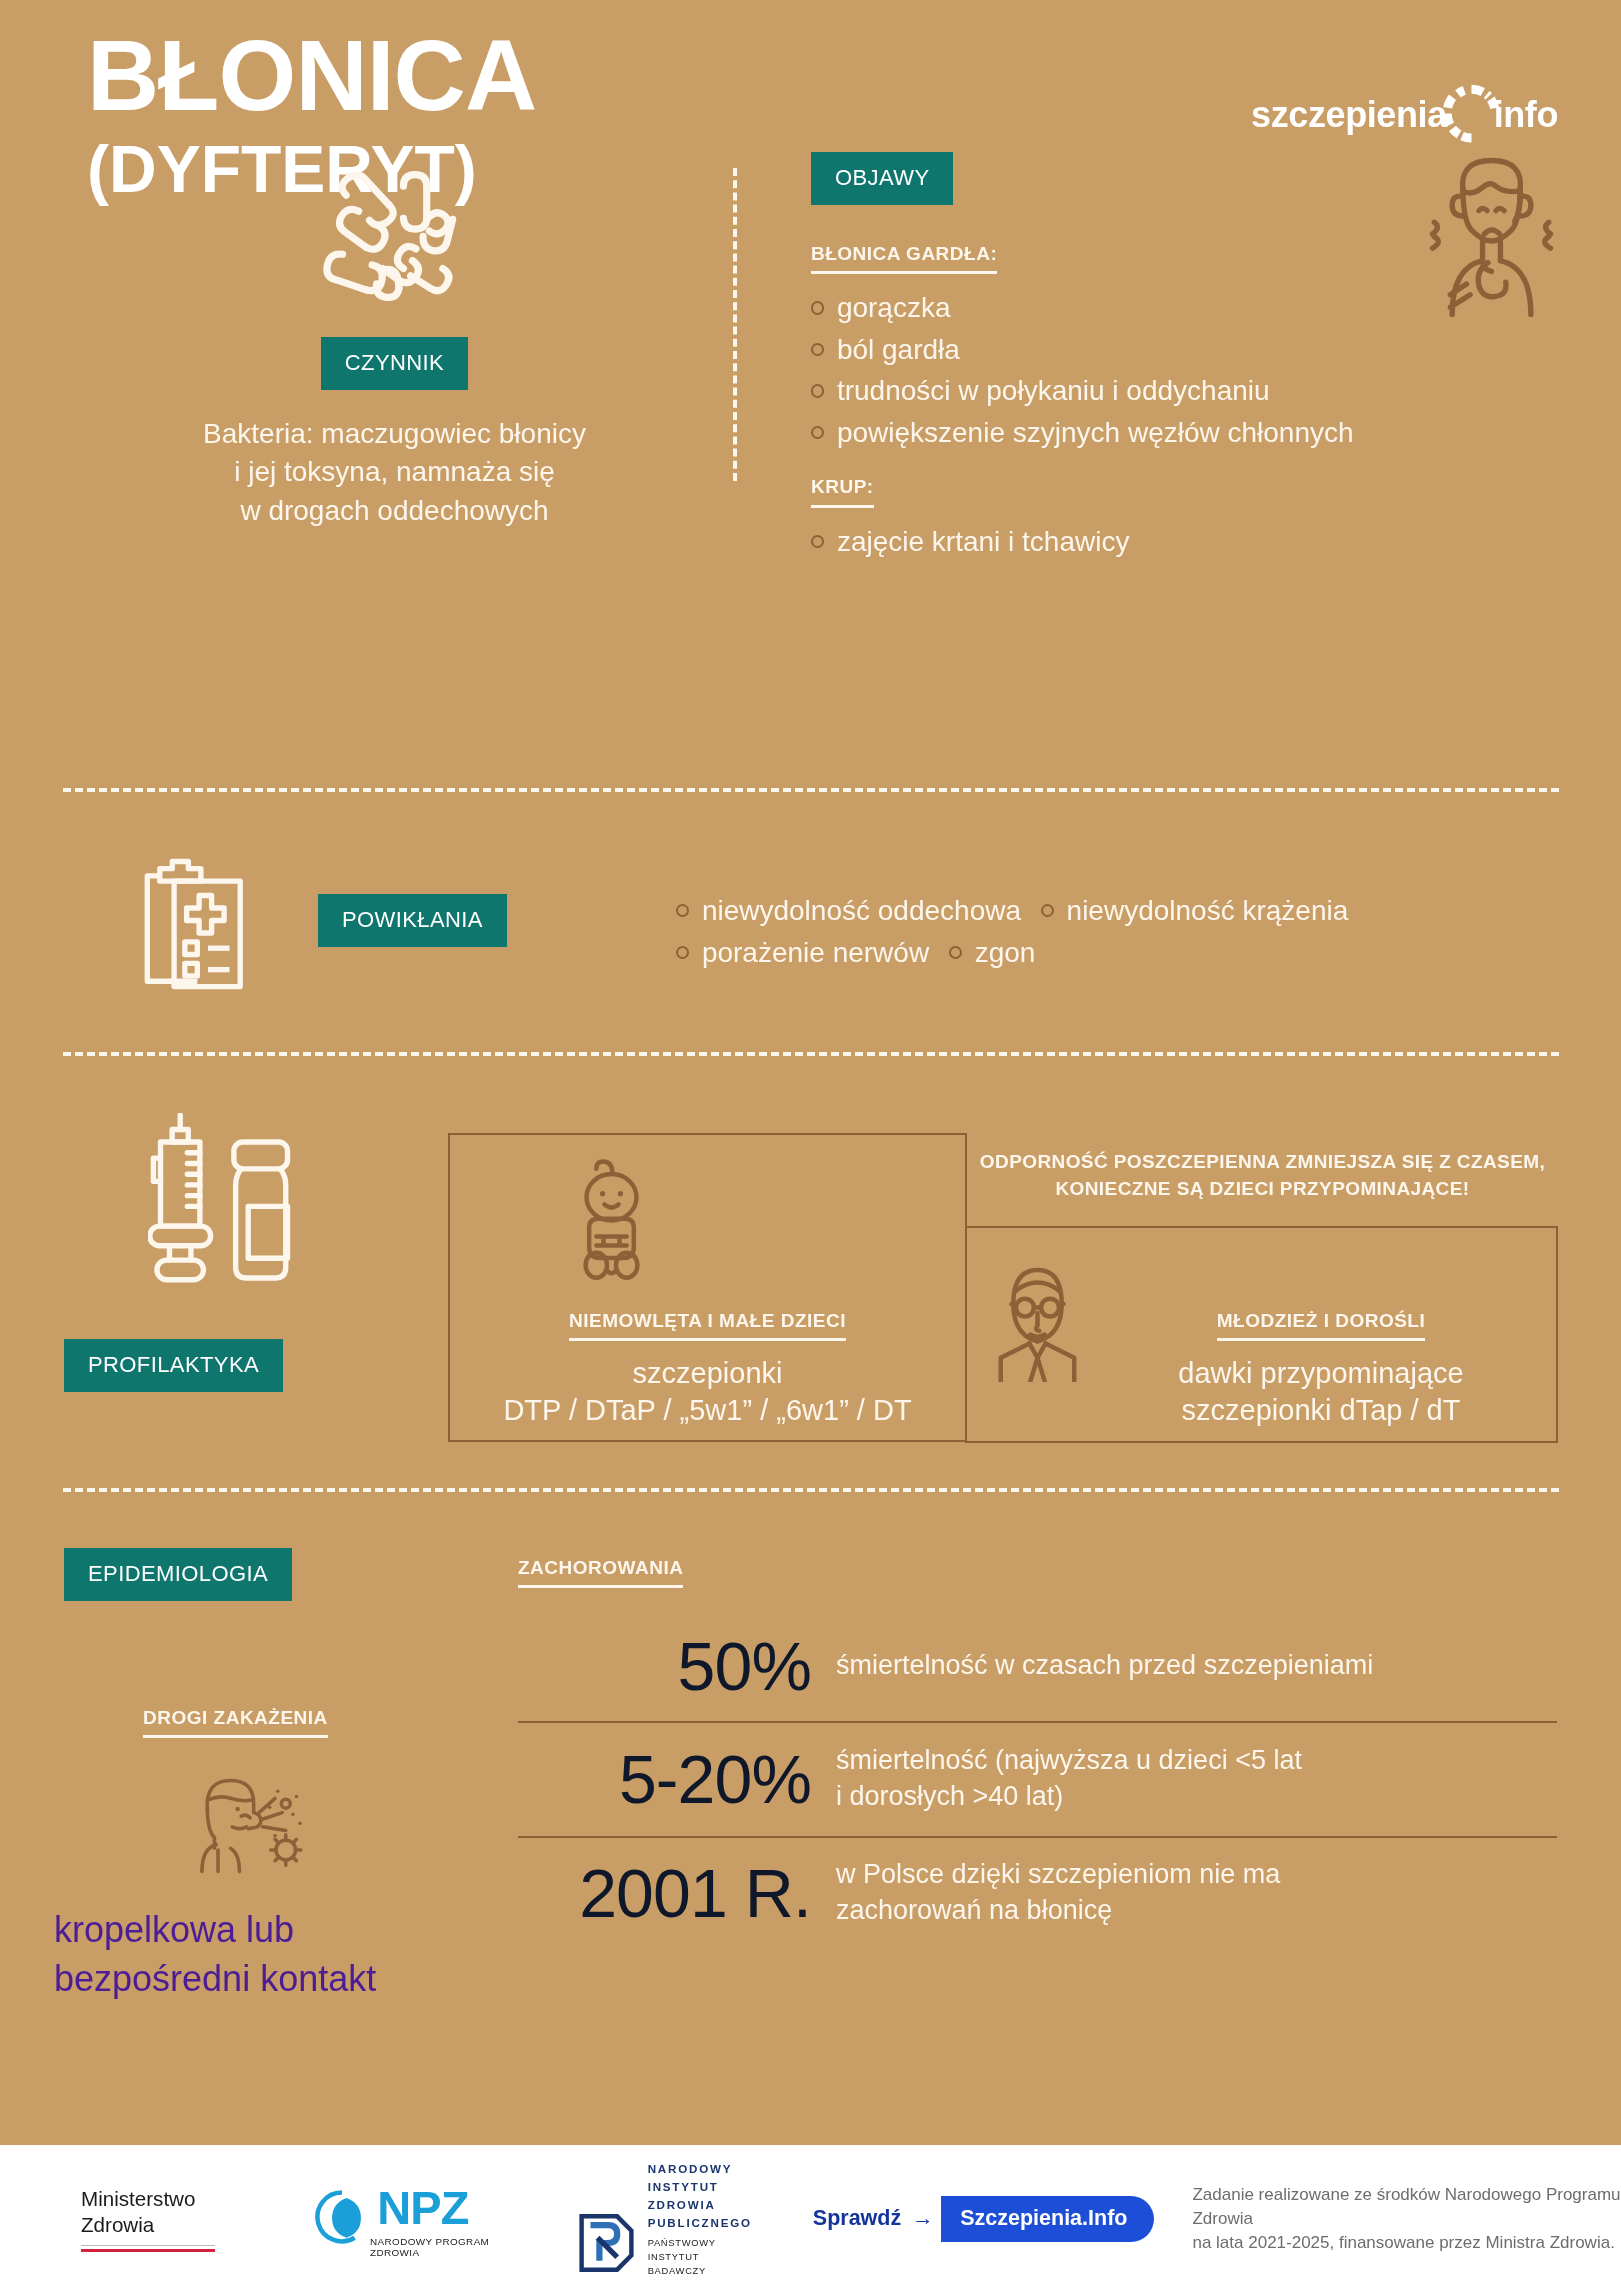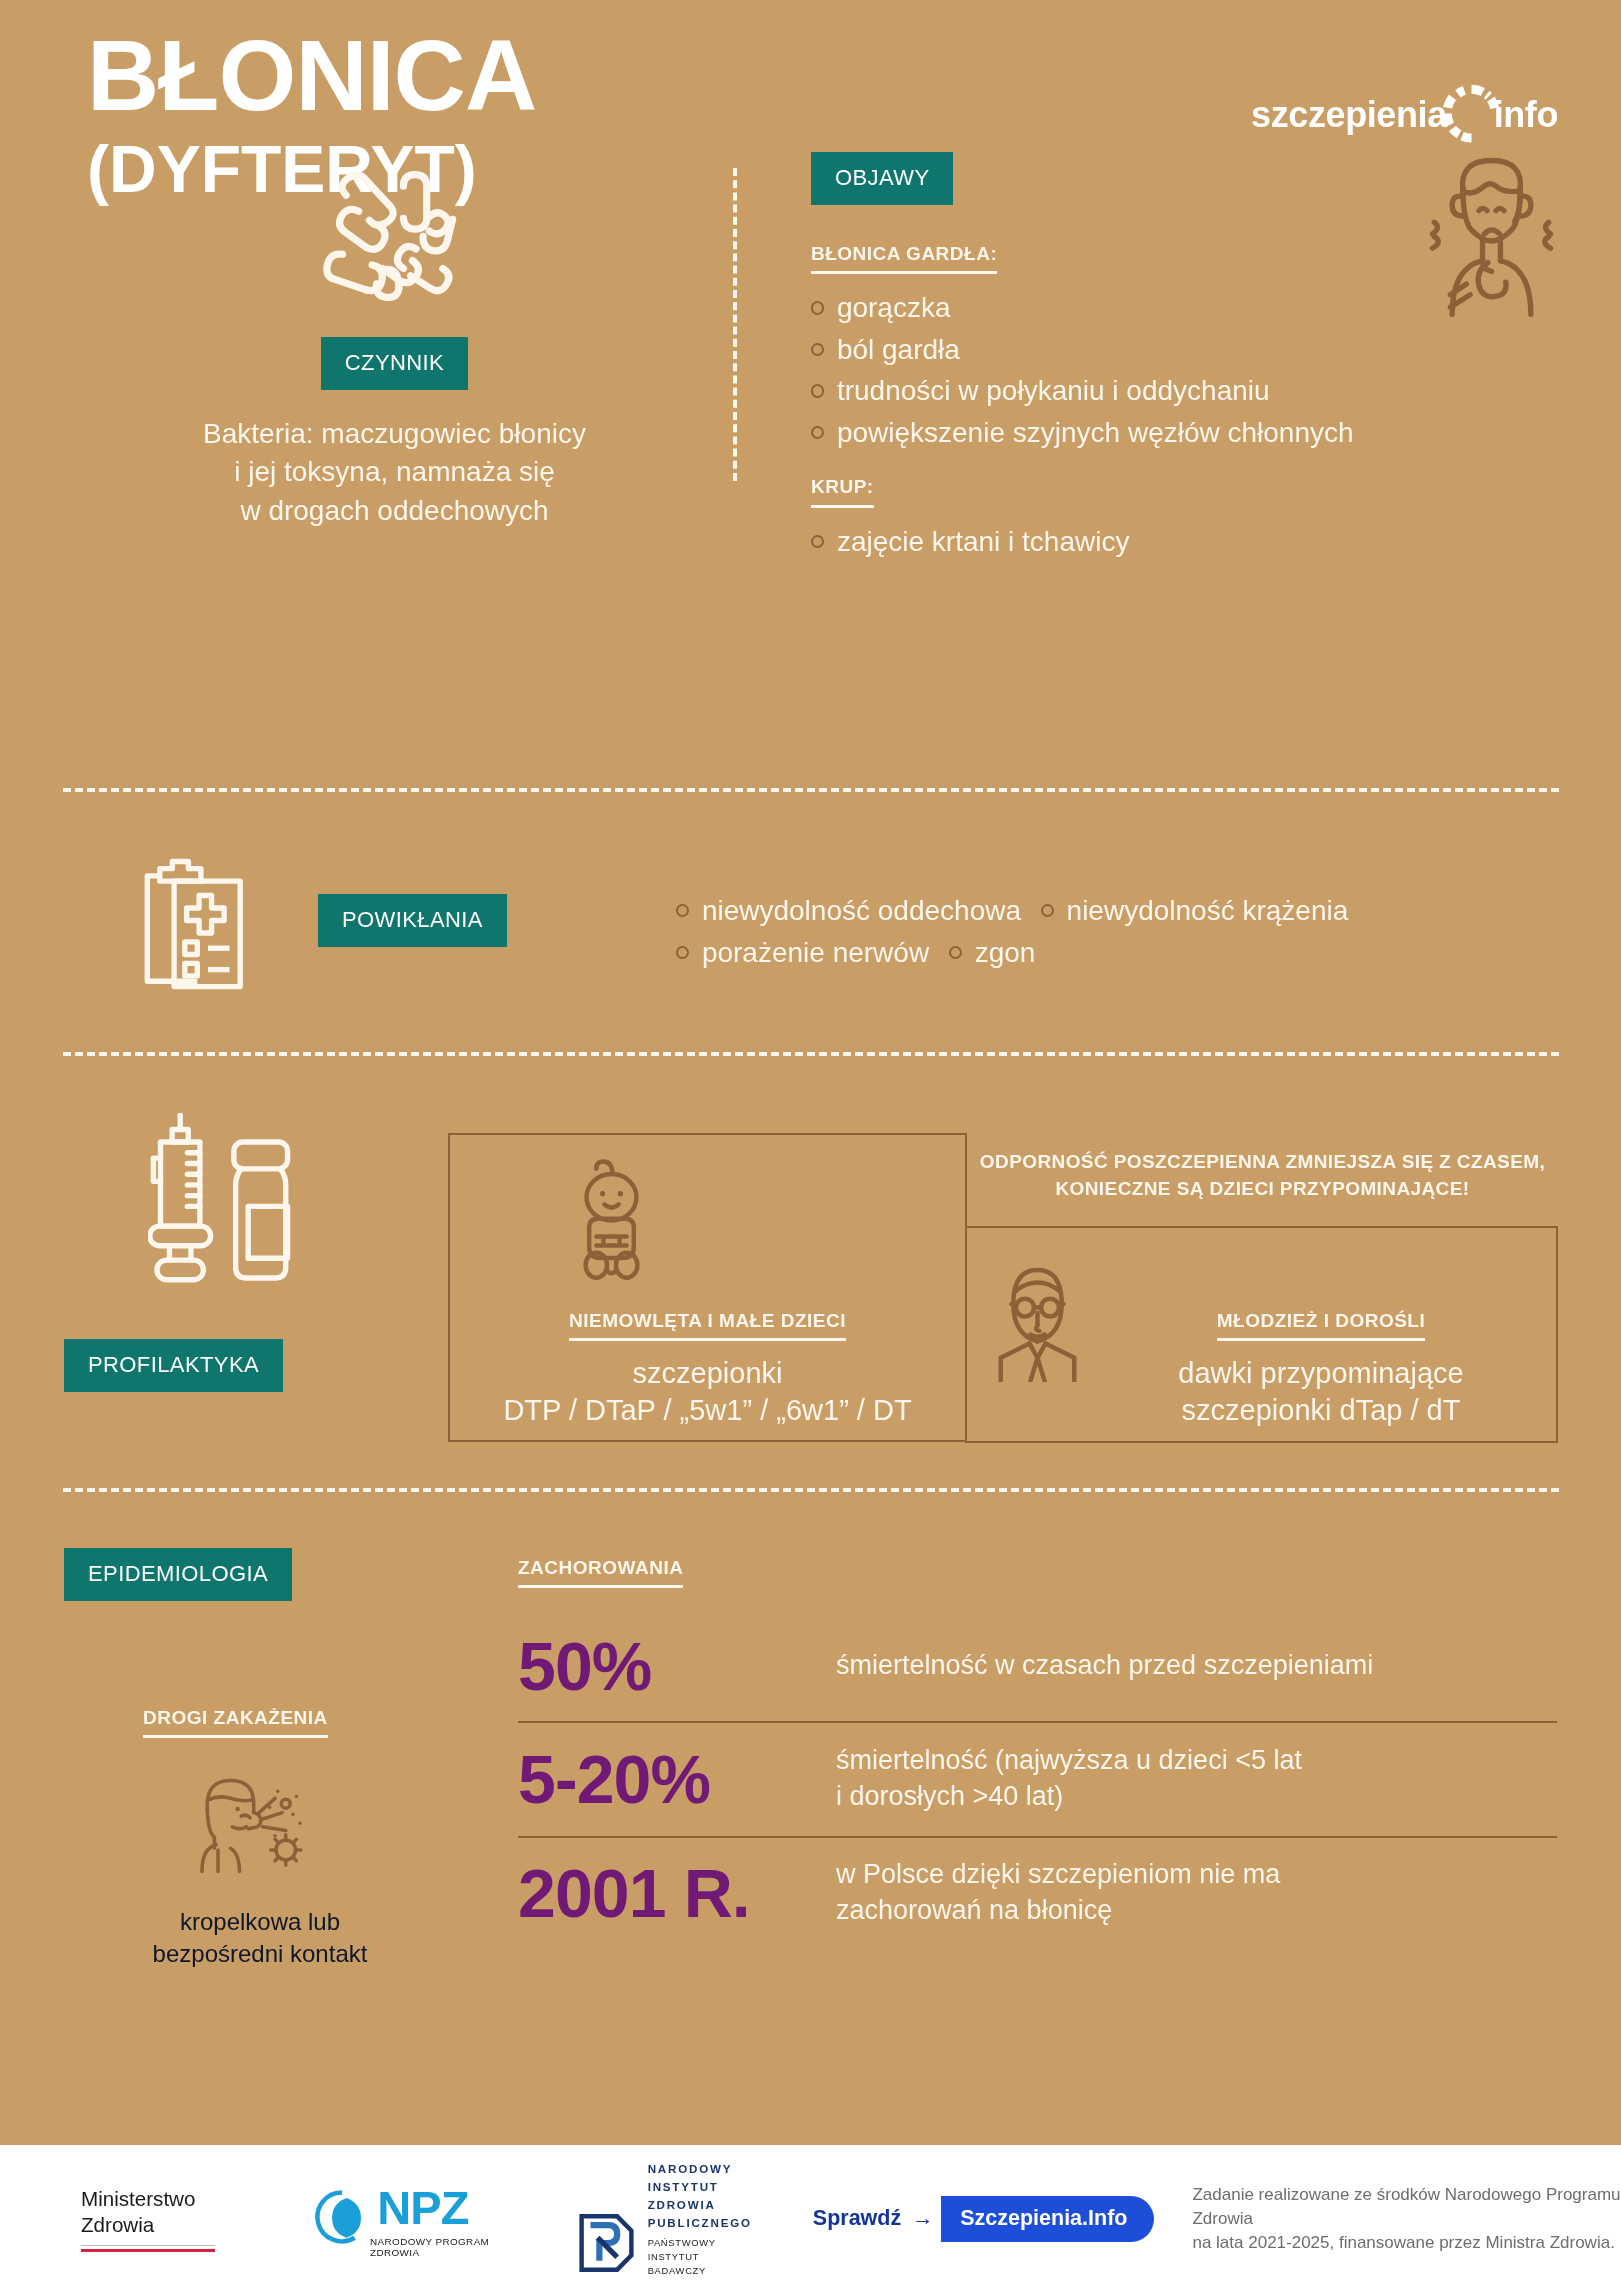--- a/index.html
+++ b/index.html
@@ -176,36 +176,36 @@
   .adult-label { position: absolute; left: 1097px; top: 199px; width: 448px; text-align: center; }
   .adult-text  { position: absolute; left: 1097px; top: 244px; width: 448px; text-align: center;
                  color:#fdf6ec; font-size: 29px; line-height: 1.28; }
   
   .sec4 { position: absolute; left: 0; top: 1548px; width: 1621px; }
   .epi-badge { position: absolute; left: 64px; top: 0; }
   .drogi-label { position: absolute; left: 143px; top: 159px; }
   .cough-icon { position: absolute; left: 193px; top: 220px; }
   .drogi-text {
     position: absolute; left: 54px; top: 358px; width: 412px;
-    text-align: center; color:#0f172a; font-size: 24px; line-height: 1.35;
+    color:#4c1d95; font-size: 36px; line-height: 1.35;
   }
   .zach-label { position: absolute; left: 518px; top: 9px; }
   .stats { position: absolute; left: 518px; top: 64px; width: 1039px; }
   .stat-row {
     display: flex;
     align-items: center;
     padding: 19.7px 0 21.5px 0;
   }
   .stat-row + .stat-row { border-top: 2.7px solid #8e6038; }
   .stat-num {
     flex: 0 0 318px;
-    color: #701a75;
-    font-weight: bold;
+    color: #0f172a;
+    font-weight: normal;
     font-size: 68px;
-    text-align: left;
+    text-align: right;
     padding-right: 25px;
     letter-spacing: -0.9px;
     line-height: 1.0;
   }
   .stat-txt {
     color: #fdf6ec;
     font-size: 27px;
     line-height: 1.32;
   }
   

